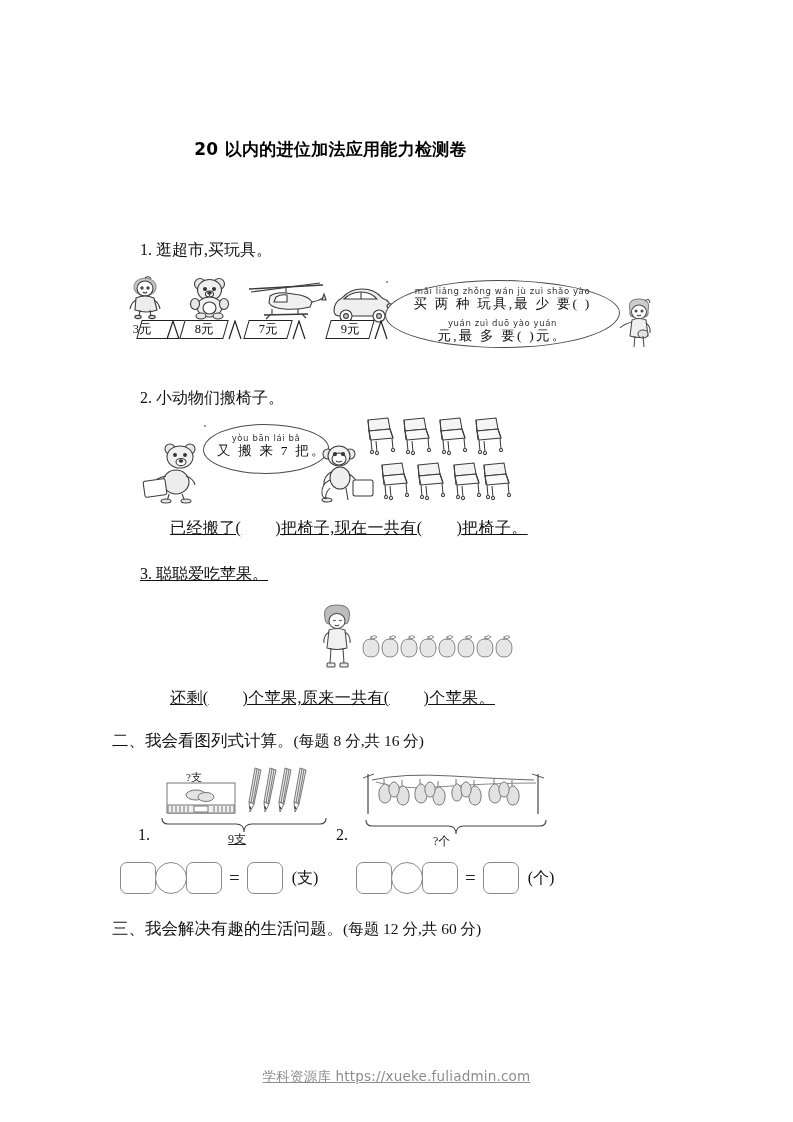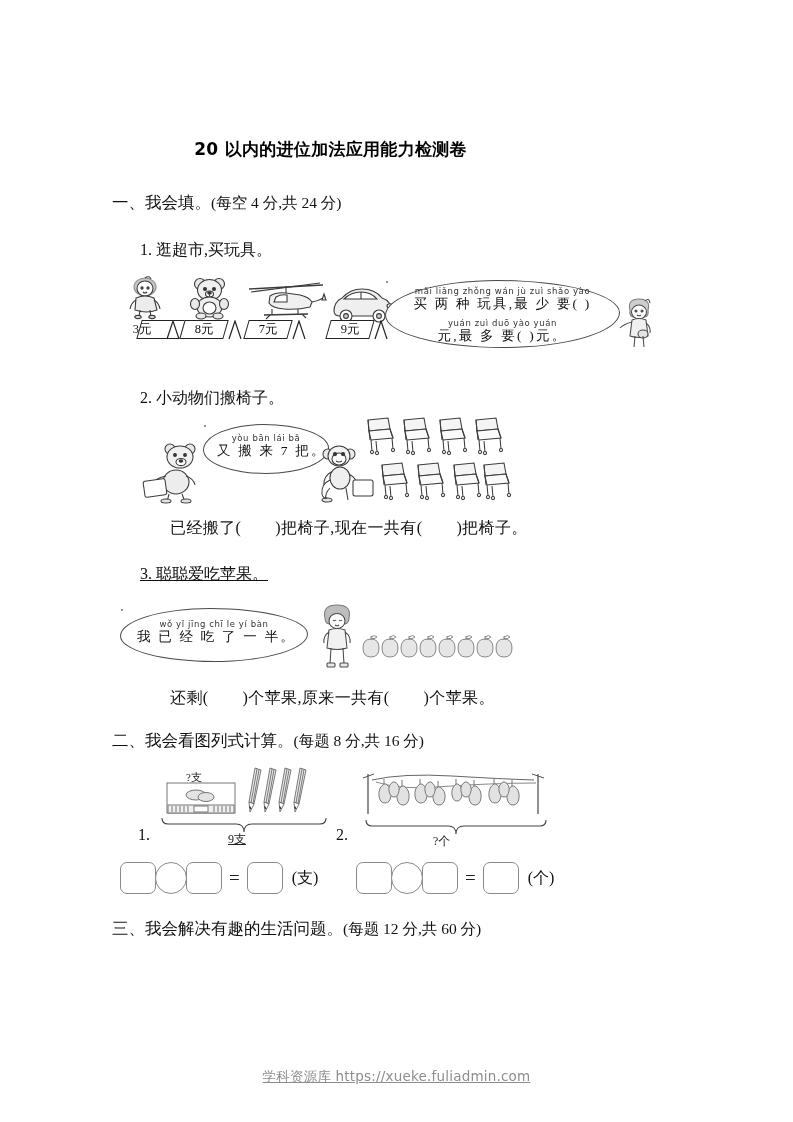--- a/index.html
+++ b/index.html
@@ -47,20 +47,21 @@
     font-size: 16px;
     white-space: nowrap;
   }
 
   
   .answer-line {
     position: absolute;
     font-size: 16px;
     white-space: nowrap;
     letter-spacing: 0.4px;
+    text-decoration: underline;
   }
   .blank-gap { display: inline-block; width: 34px; }
 
   
   .bubble {
     position: absolute;
     border: 1.4px solid #4a4a4a;
     border-radius: 48% 52% 50% 50% / 52% 48% 52% 48%;
     background: #fff;
     box-sizing: border-box;
@@ -175,23 +176,20 @@
     text-decoration: underline;
   }
 </style>
 </head>
 <body>
 
 <div class="page">
 
   <div class="doc-title">20 以内的进位加法应用能力检测卷</div>
 
-  <div class="section-head" style="top:192px;">
-    <span>一、我会填。</span><span class="pts">(每空 4 分,共 24 分)</span>
-  </div>
 
   <div class="prob-head" style="top:240px; left:140px;">
     <span>1.</span>
     <span>逛超市,买玩具。</span>
   </div>
 
   <div class="fig" style="top:276px; left:122px;">
     <svg width="46" height="42" viewBox="0 0 46 42">
       <g fill="none" stroke="#3b3b3b" stroke-width="1.1">
         <ellipse cx="23" cy="11" rx="11" ry="9" fill="#9a9a9a" opacity="0.55"></ellipse>
@@ -408,26 +406,20 @@
 
   <div class="answer-line" style="top:518px; left:170px;">
     <span>已经搬了(</span><span class="blank-gap"></span><span>)把椅子,现在一共有(</span><span class="blank-gap"></span><span>)把椅子。</span>
   </div>
 
   <div class="prob-head" style="top:564px; left:140px;text-decoration:underline;">
     <span>3.</span>
     <span>聪聪爱吃苹果。</span>
   </div>
 
-  <div class="bubble" style="top:608px; left:120px; width:188px; height:54px;">
-    <div class="bubble-text" style="top:11px; padding:0 16px;">
-      <div class="py">wǒ yǐ jīng chī  le  yí bàn</div>
-      <div class="hz">我 已 经 吃 了 一 半。</div>
-    </div>
-  </div>
 
   <div class="fig" style="top:602px; left:316px;">
     <svg width="42" height="66" viewBox="0 0 42 66">
       <g fill="none" stroke="#4a4a4a" stroke-width="1.05">
         <path d="M9 16 q-3 -13 12 -13 q15 0 12 13 q0 5 -4 6 l-16 0 q-4 -1 -4 -6 z" fill="#a8a8a8" opacity="0.75"></path>
         <ellipse cx="21" cy="19" rx="8" ry="7.5" fill="#fff"></ellipse>
         <path d="M17 18 q1.5 1.5 3 0"></path>
         <path d="M23 18 q1.5 1.5 3 0"></path>
         <path d="M19 23 q2 1.6 4 0"></path>
         <path d="M13 28 q8 -3 16 0 l2 18 q-10 3 -20 0 z" fill="#f1f1f1"></path>

